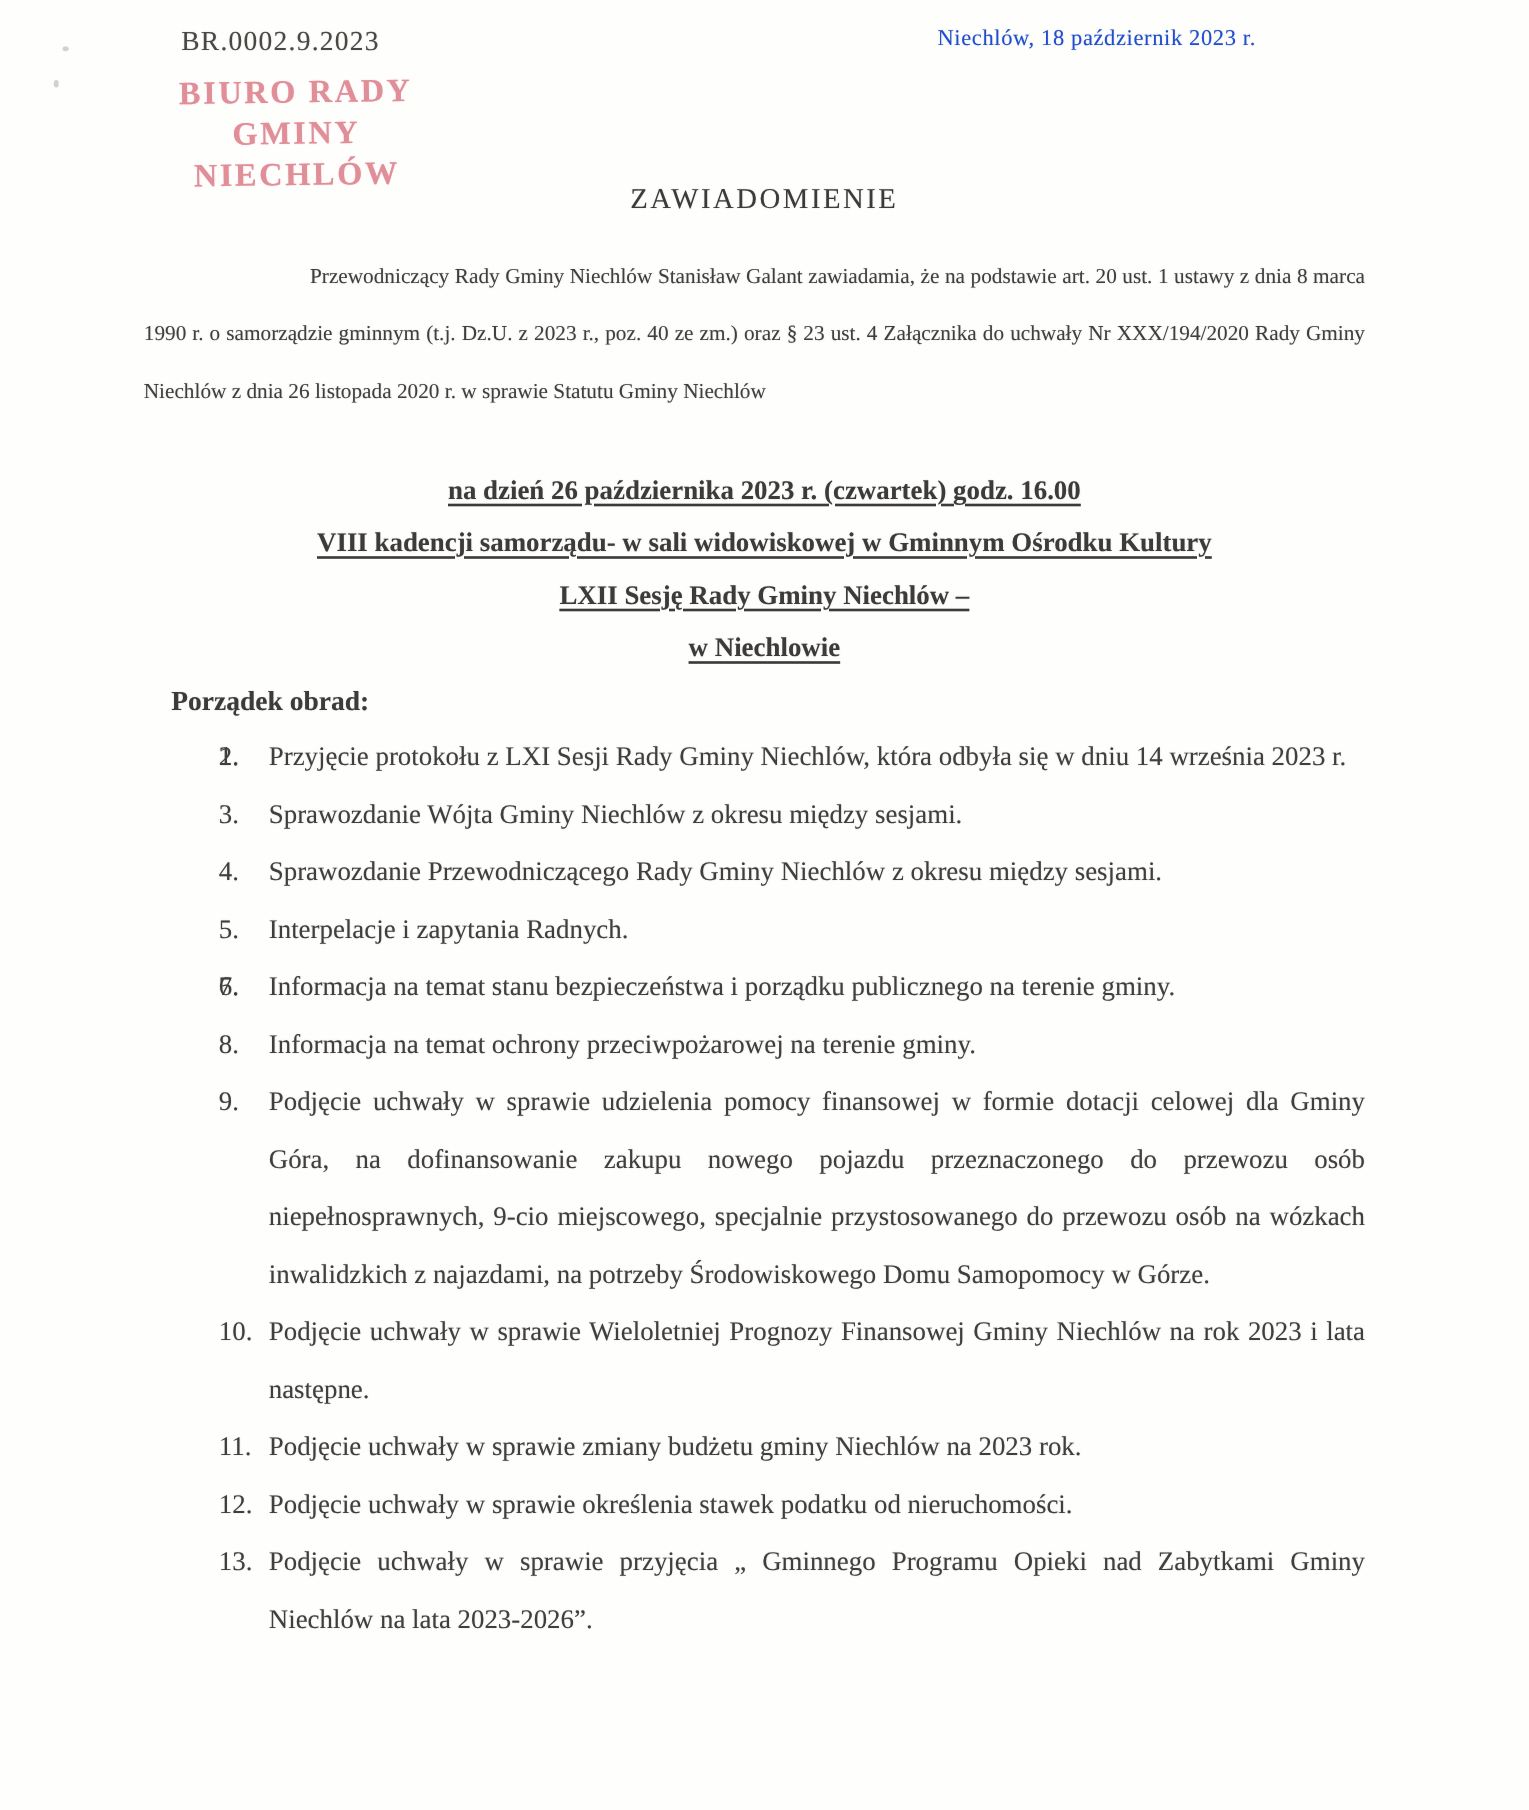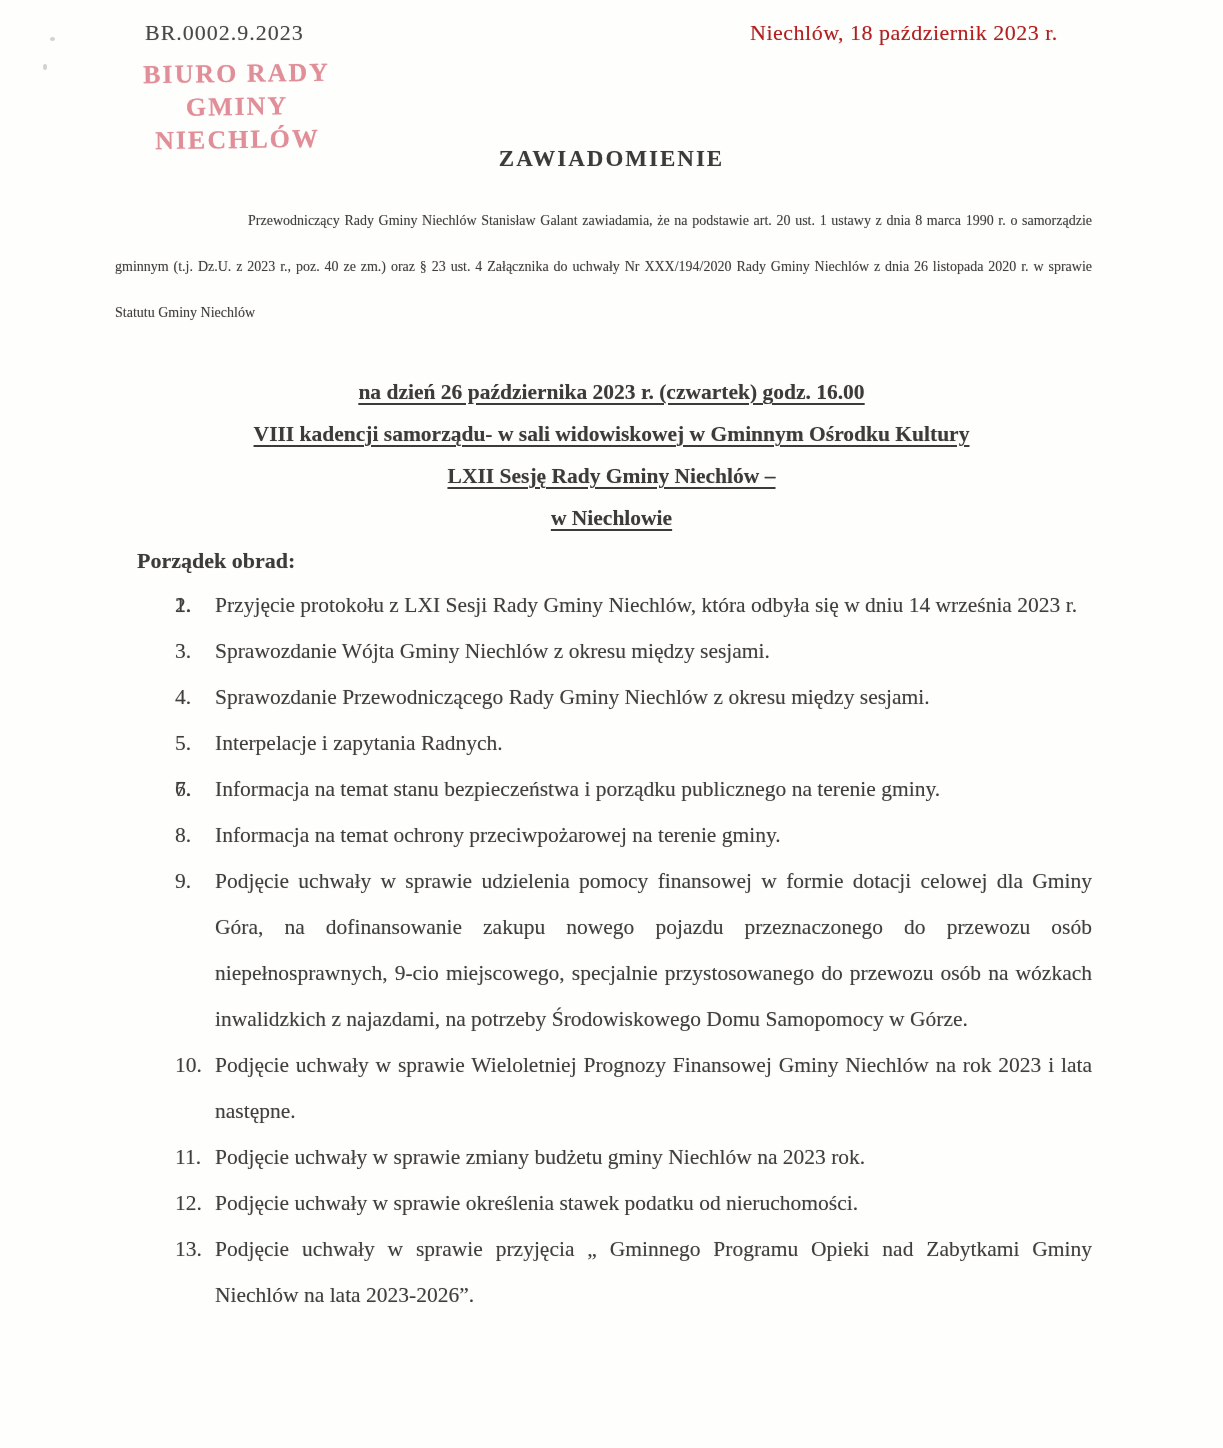--- a/index.html
+++ b/index.html
@@ -25,23 +25,23 @@
     top: 20px;
     left: 145px;
     font-size: 22px;
     letter-spacing: 1px;
     color: #4a4844;
   }
   .place-date {
     position: absolute;
     top: 20px;
     left: 750px;
-    font-size: 22px;
+    font-size: 18px;
     letter-spacing: 0.5px;
-    color: #b91c1c;
+    color: #1d4ed8;
   }
 
   
   .stamp {
     position: absolute;
     top: 57px;
     left: 112px;
     width: 250px;
     text-align: center;
     color: #dd7f8b;
@@ -65,32 +65,32 @@
   .artifact-2 { top: 64px; left: 43px; width: 4px; height: 6px; }
 
   .doc-title {
     position: absolute;
     top: 146px;
     left: 0;
     width: 100%;
     margin: 0;
     text-align: center;
     font-size: 23px;
-    font-weight: 700;
+    font-weight: 400;
     letter-spacing: 2px;
     color: #3d3b39;
   }
 
   .intro {
     position: absolute;
     top: 198px;
     left: 115px;
     width: 977px;
     margin: 0;
-    font-size: 14px;
+    font-size: 17px;
     line-height: 46px;
     text-align: justify;
     text-indent: 133px;
   }
 
   .session-block {
     position: absolute;
     top: 371px;
     left: 0;
     width: 100%;

